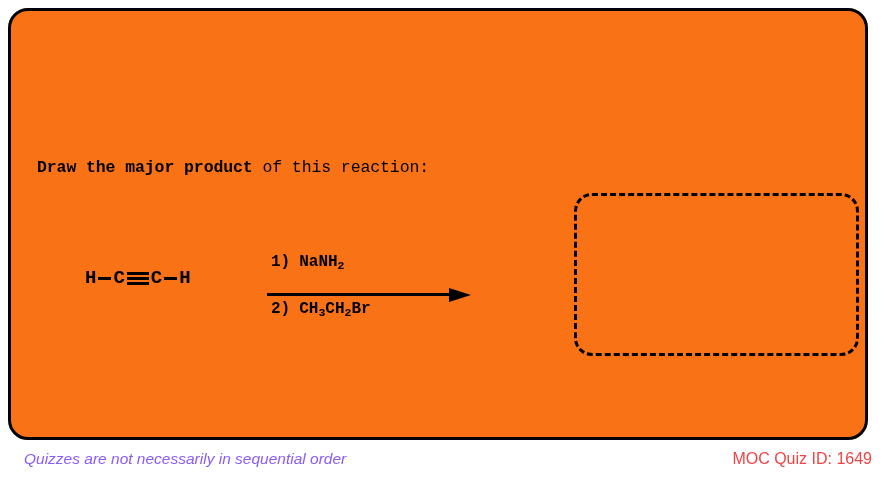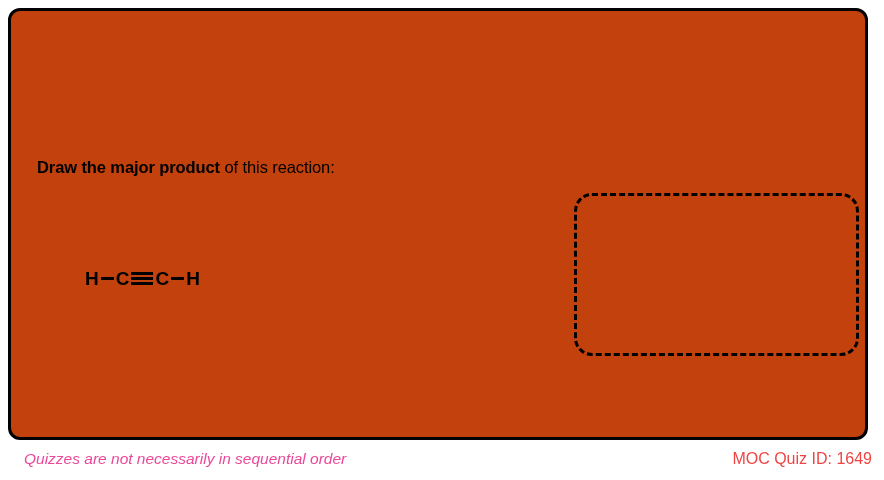--- a/index.html
+++ b/index.html
@@ -18,22 +18,23 @@
 
   
   .quiz-card {
     position: absolute;
     left: 8px;
     top: 8px;
     width: 860px;
     height: 432px;
     box-sizing: border-box;
     border: 3px solid #000000;
-    border-radius: 12px;
-    background: #c2410c;
+    border-radius: 20px;
+    background: #f97316;
+    font-family: Liberation Mono, monospace;
   }
 
   
   .prompt {
     position: absolute;
     left: 26px;
     top: 147px;
     font-size: 16.5px;
     color: #000000;
     white-space: nowrap;
@@ -165,21 +166,21 @@
     background: transparent;
   }
 
   
   .footer-note {
     position: absolute;
     left: 24px;
     top: 450px;
     font-size: 15.5px;
     font-style: italic;
-    color: #ec4899;
+    color: #8b5cf6;
     white-space: nowrap;
   }
   .footer-id {
     position: absolute;
     right: 12px;
     top: 450px;
     font-size: 16px;
     color: #ef4444;
     white-space: nowrap;
   }
@@ -202,20 +203,36 @@
       <span class="bond-triple">
         <span class="l1"></span>
         <span class="l2"></span>
         <span class="l3"></span>
       </span>
       <span class="atom">C</span>
       <span class="bond-single"></span>
       <span class="atom">H</span>
     </div>
 
+    <div class="arrow-block">
+
+      <div class="reagent above">
+        <span class="num">1)</span><span>NaNH</span><sub>2</sub>
+      </div>
+
+      <div class="arrow">
+        <span class="shaft"></span>
+        <span class="head"></span>
+      </div>
+
+      <div class="reagent below">
+        <span class="num">2)</span><span>CH</span><sub>3</sub><span>CH</span><sub>2</sub><span>Br</span>
+      </div>
+
+    </div>
   </div>
 
   <div class="answer-box"></div>
 
 </div>
 
 <div class="footer-note">Quizzes are not necessarily in sequential order</div>
 <div class="footer-id">MOC Quiz ID: 1649</div>
 
 </body></html>

